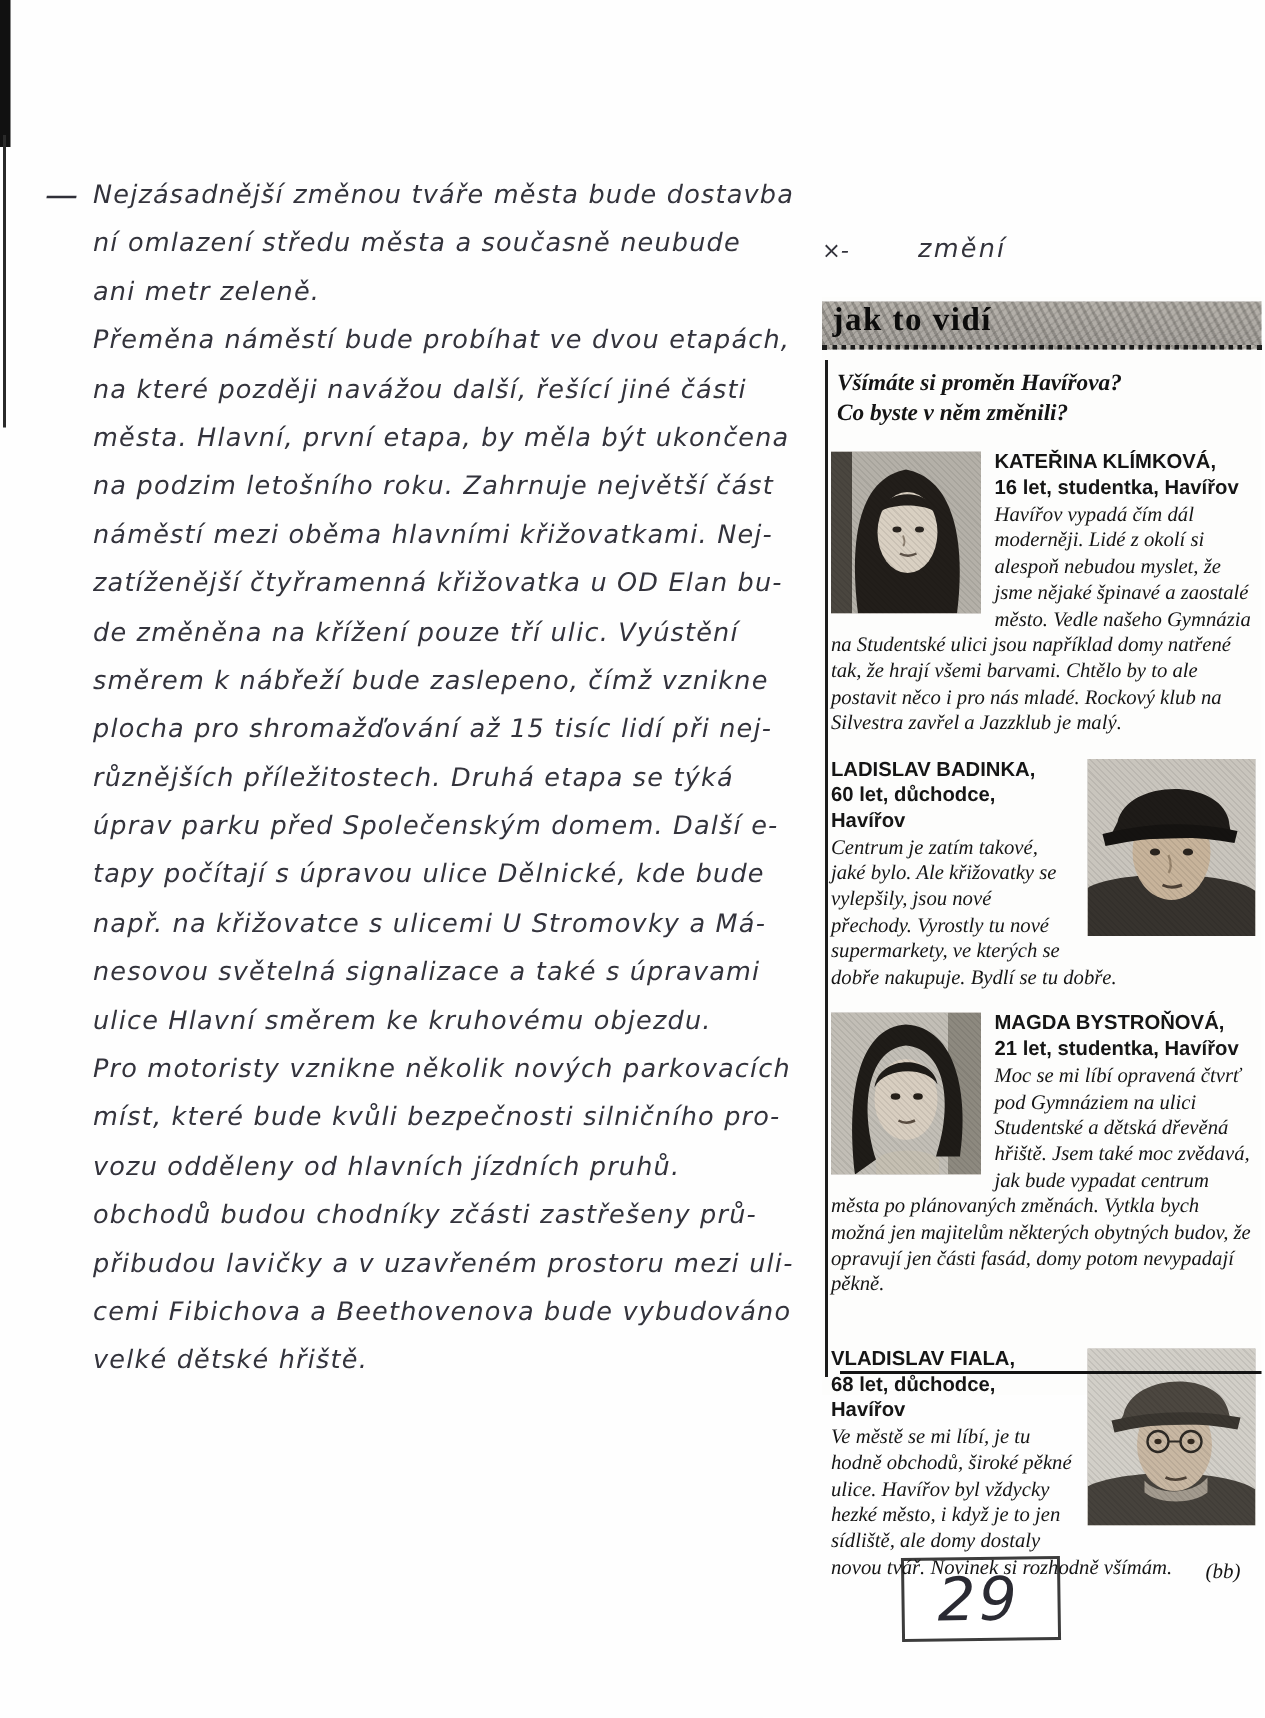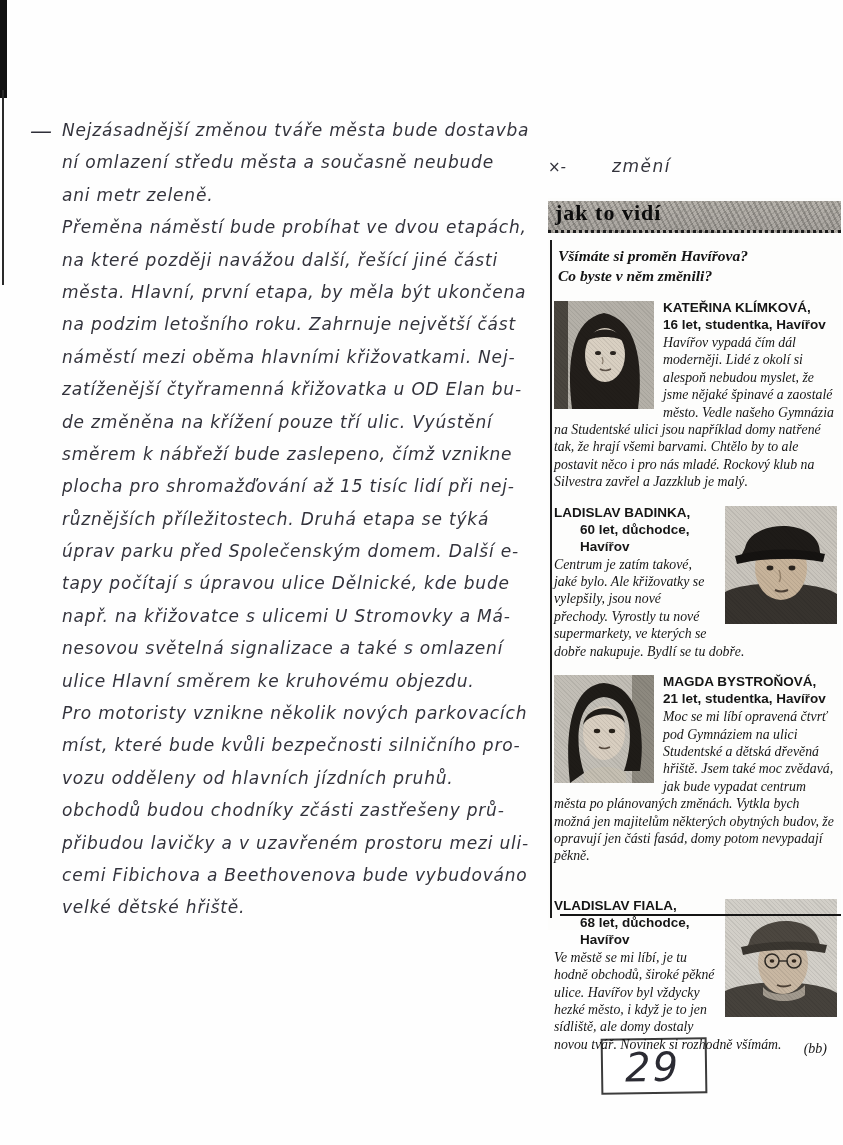--- a/index.html
+++ b/index.html
@@ -38,21 +38,21 @@
 
   .entry{position:relative;margin:13px 4px 0 6px;color:#151515;}
   .entry .photo{position:relative;width:100px;height:108px;background:#b9b5ae;overflow:hidden;}
   .entry .photo svg{display:block;width:100%;height:100%;}
   .entry .photo::after{content:"";position:absolute;inset:0;
      background:repeating-linear-gradient(45deg, rgba(0,0,0,0.07) 0 1px, rgba(0,0,0,0) 1px 3px);}
   .photo.left{float:left;margin:2px 9px 2px 0;}
   .photo.right{float:right;margin:2px 0 2px 9px;}
   .photo.big{width:112px;height:118px;}
   .entry-name{font-family:"Liberation Sans",sans-serif;font-weight:bold;font-size:13.5px;line-height:17px;}
-  .entry-sub{font-family:"Liberation Sans",sans-serif;font-weight:bold;font-size:13.5px;line-height:17px;padding-left:26px;}
+  .entry-sub{font-family:"Liberation Sans",sans-serif;font-weight:bold;font-size:13.5px;line-height:17px;}
   .entry-text{font-style:italic;font-size:13.8px;line-height:17.4px;margin-top:1px;text-align:left;}
   .credit{position:absolute;right:10px;bottom:-4px;font-style:italic;font-size:14px;}
   .entry::after{content:"";display:block;clear:both;}
   .entry-fiala{margin-top:32px;}
 
   
   .pagenum-box{position:absolute;left:601px;top:1038px;width:102px;height:52px;
      border:2px solid #3c3c3c;transform:rotate(-0.8deg);background:#fff;z-index:2;}
   .pagenum-box span{font-family:"DejaVu Sans",sans-serif;font-style:italic;font-size:40px;
      color:#2b2b33;position:absolute;left:22px;top:4px;letter-spacing:2px;}
@@ -80,21 +80,21 @@
     <div class="hw-line">na podzim letošního roku. Zahrnuje největší část</div>
     <div class="hw-line">náměstí mezi oběma hlavními křižovatkami. Nej-</div>
     <div class="hw-line">zatíženější čtyřramenná křižovatka u OD Elan bu-</div>
     <div class="hw-line">de změněna na křížení pouze tří ulic. Vyústění</div>
     <div class="hw-line">směrem k nábřeží bude zaslepeno, čímž vznikne</div>
     <div class="hw-line">plocha pro shromažďování až 15 tisíc lidí při nej-</div>
     <div class="hw-line">různějších příležitostech. Druhá etapa se týká</div>
     <div class="hw-line">úprav parku před Společenským domem. Další e-</div>
     <div class="hw-line">tapy počítají s úpravou ulice Dělnické, kde bude</div>
     <div class="hw-line">např. na křižovatce s ulicemi U Stromovky a Má-</div>
-    <div class="hw-line">nesovou světelná signalizace a také s omlazení</div>
+    <div class="hw-line">nesovou světelná signalizace a také s úpravami</div>
     <div class="hw-line">ulice Hlavní směrem ke kruhovému objezdu.</div>
     <div class="hw-line">Pro motoristy vznikne několik nových parkovacích</div>
     <div class="hw-line">míst, které bude kvůli bezpečnosti silničního pro-</div>
     <div class="hw-line">vozu odděleny od hlavních jízdních pruhů.</div>
     <div class="hw-line">obchodů budou chodníky zčásti zastřešeny prů-</div>
     <div class="hw-line">přibudou lavičky a v uzavřeném prostoru mezi uli-</div>
     <div class="hw-line">cemi Fibichova a Beethovenova bude vybudováno</div>
     <div class="hw-line">velké dětské hřiště.</div>
   </div>
 

